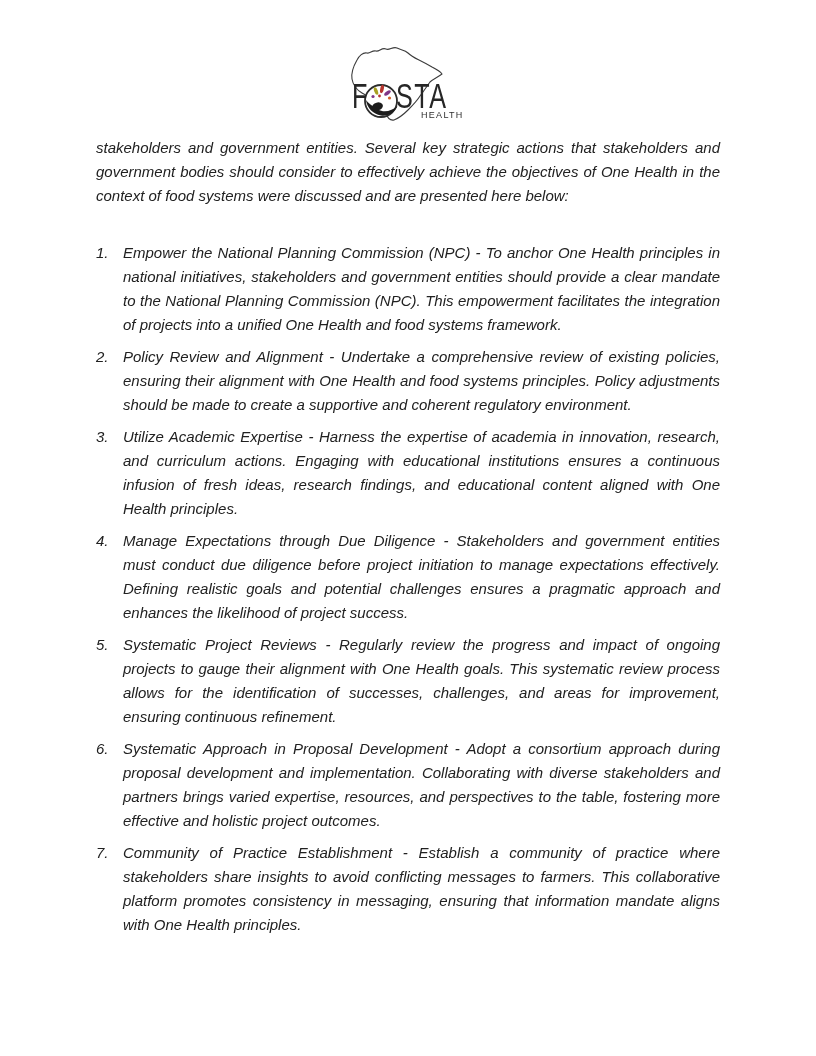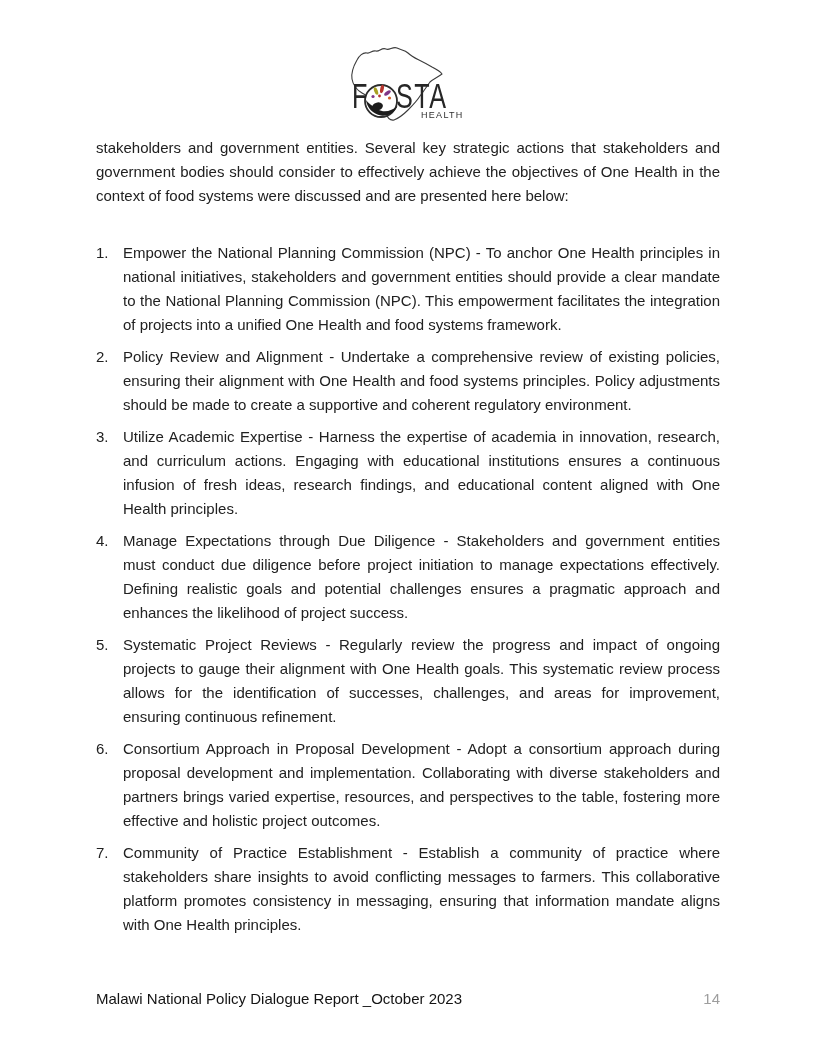--- a/index.html
+++ b/index.html
@@ -13,20 +13,21 @@
     color: #212121;
     overflow: hidden;
   }
   .logo-wrap {
     padding-top: 38px;
     text-align: center;
     height: 92px;
   }
   .content {
     margin: 0 96px;
+    font-style: italic;
   }
   .intro {
     margin-top: 6px;
     font-size: 15px;
     line-height: 24px;
     text-align: justify;
   }
   .numbered-list {
     margin-top: 33px;
   }
@@ -124,29 +125,25 @@
         <span class="item-text">Manage Expectations through Due Diligence - Stakeholders and government entities must conduct due diligence before project initiation to manage expectations effectively. Defining realistic goals and potential challenges ensures a pragmatic approach and enhances the likelihood of project success.</span>
       </div>
 
       <div class="list-item">
         <span class="item-number">5.</span>
         <span class="item-text">Systematic Project Reviews - Regularly review the progress and impact of ongoing projects to gauge their alignment with One Health goals. This systematic review process allows for the identification of successes, challenges, and areas for improvement, ensuring continuous refinement.</span>
       </div>
 
       <div class="list-item">
         <span class="item-number">6.</span>
-        <span class="item-text">Consortium Approach in Proposal Development - Adopt a consortium approach during proposal development and implementation. Collaborating with diverse stakeholders and partners brings varied expertise, resources, and perspectives to the table, fostering more effective and holistic project outcomes.</span>
+        <span class="item-text">Systematic Approach in Proposal Development - Adopt a consortium approach during proposal development and implementation. Collaborating with diverse stakeholders and partners brings varied expertise, resources, and perspectives to the table, fostering more effective and holistic project outcomes.</span>
       </div>
 
       <div class="list-item">
         <span class="item-number">7.</span>
         <span class="item-text">Community of Practice Establishment - Establish a community of practice where stakeholders share insights to avoid conflicting messages to farmers. This collaborative platform promotes consistency in messaging, ensuring that information mandate aligns with One Health principles.</span>
       </div>
 
     </div>
   </div>
 
-  <div class="footer">
-    <span class="footer-title">Malawi National Policy Dialogue Report _October 2023</span>
-    <span class="page-number">14</span>
-  </div>
 
 </div>
 
 </body></html>

